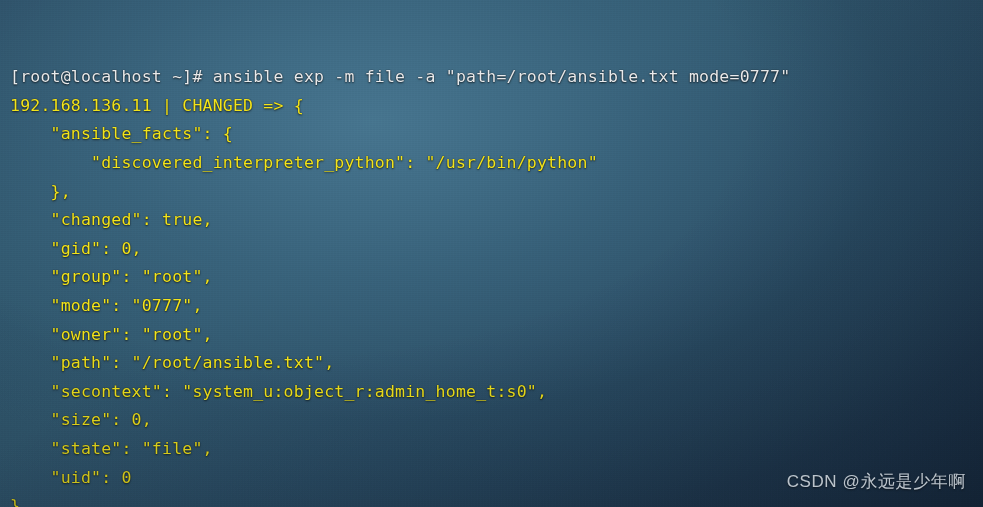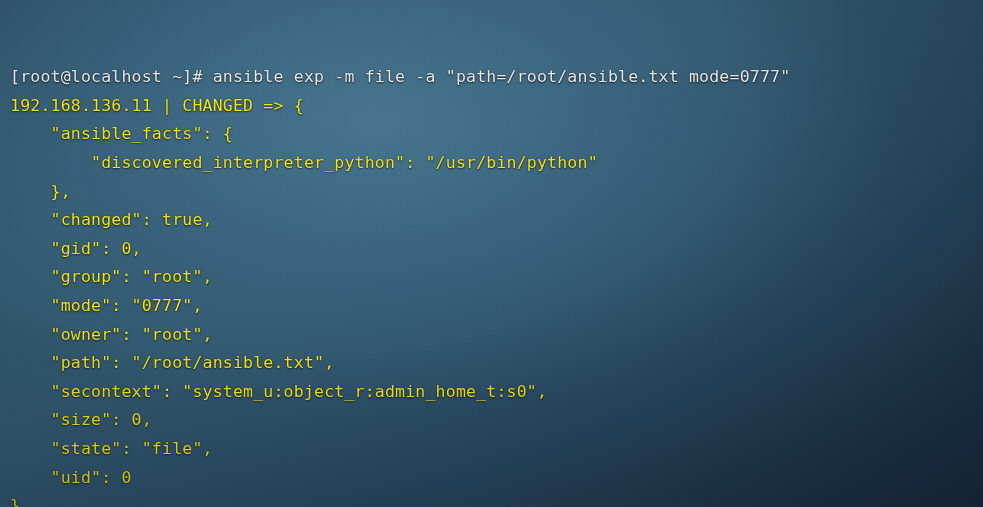--- a/index.html
+++ b/index.html
@@ -91,14 +91,15 @@
 <div id="terminal">
 
   <div id="screen">
     <div id="lines-container"><div class="line"><span class="prompt">[root@localhost ~]# ansible exp -m file -a "path=/root/ansible.txt mode=0777"</span></div><div class="line"><span class="out">192.168.136.11 | CHANGED =&gt; {</span></div><div class="line"><span class="out">    "ansible_facts": {</span></div><div class="line"><span class="out">        "discovered_interpreter_python": "/usr/bin/python"</span></div><div class="line"><span class="out">    },</span></div><div class="line"><span class="out">    "changed": true,</span></div><div class="line"><span class="out">    "gid": 0,</span></div><div class="line"><span class="out">    "group": "root",</span></div><div class="line"><span class="out">    "mode": "0777",</span></div><div class="line"><span class="out">    "owner": "root",</span></div><div class="line"><span class="out">    "path": "/root/ansible.txt",</span></div><div class="line"><span class="out">    "secontext": "system_u:object_r:admin_home_t:s0",</span></div><div class="line"><span class="out">    "size": 0,</span></div><div class="line"><span class="out">    "state": "file",</span></div><div class="line"><span class="out">    "uid": 0</span></div><div class="line"><span class="out">}</span></div></div>
     
   </div>
 
   <div id="grain"></div>
   <div id="vignette"></div>
 
+  <div id="watermark">CSDN @永远是少年啊</div>
 
 </div>
 
 </body></html>

